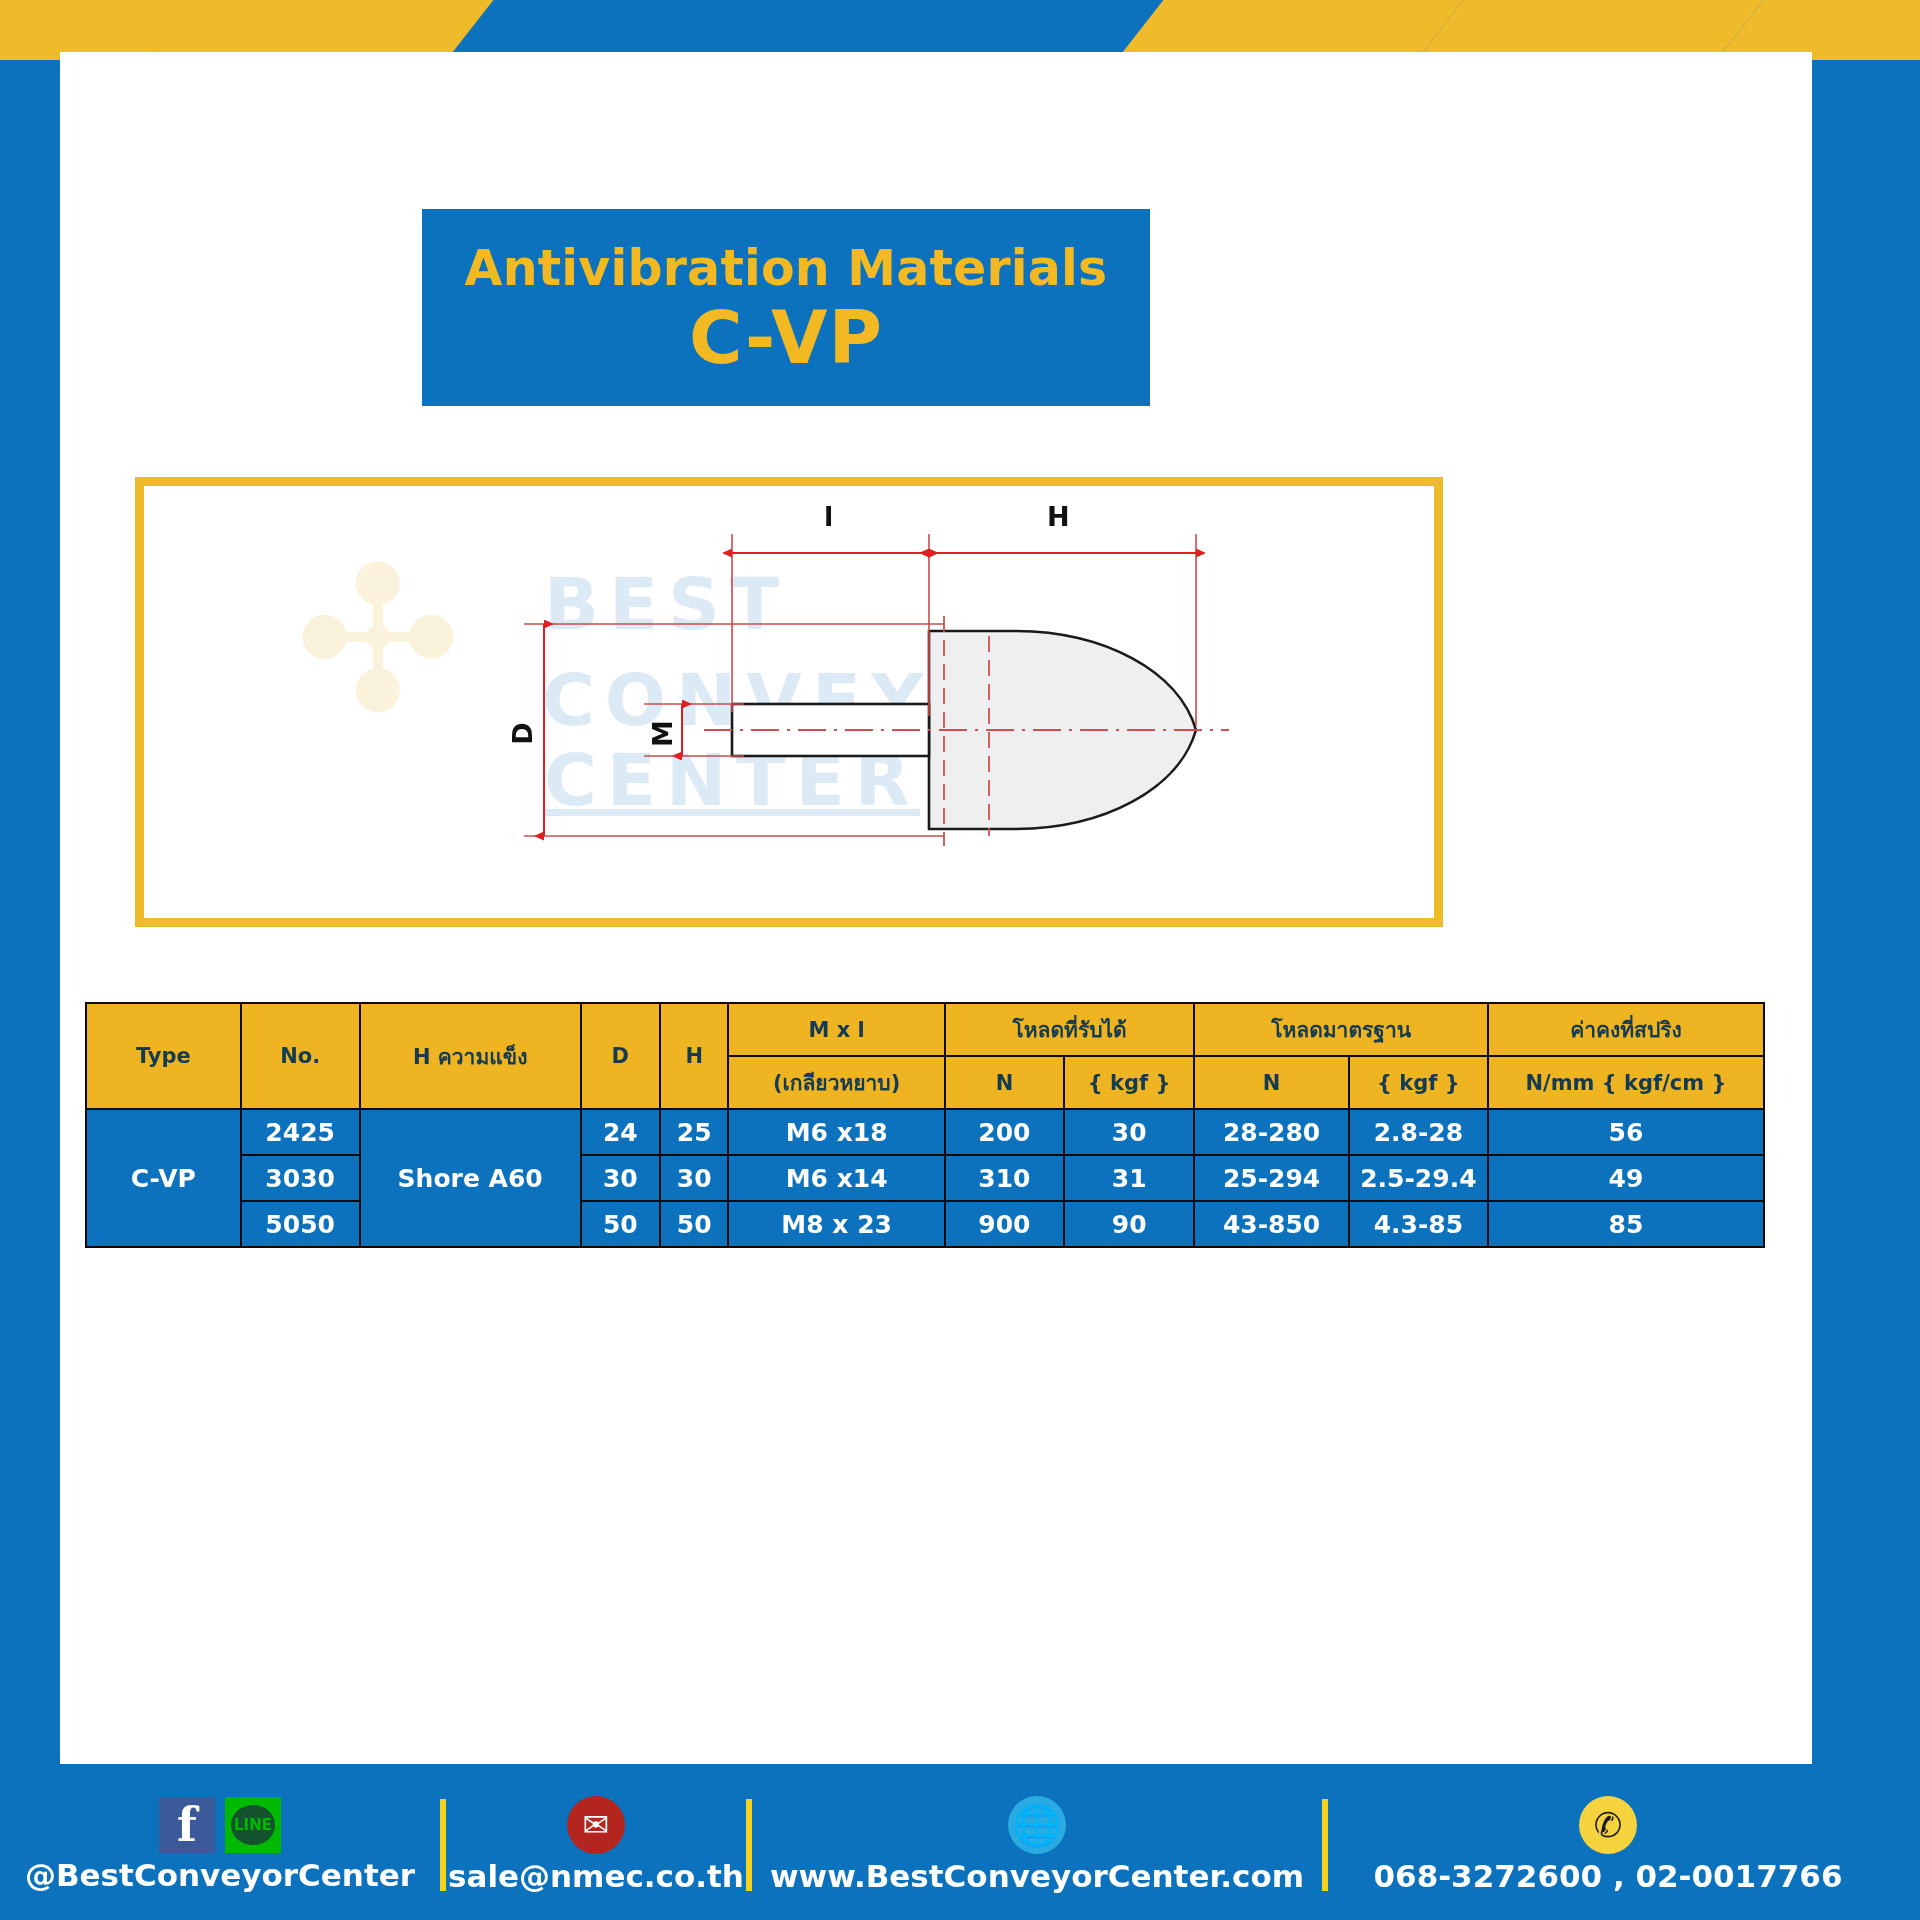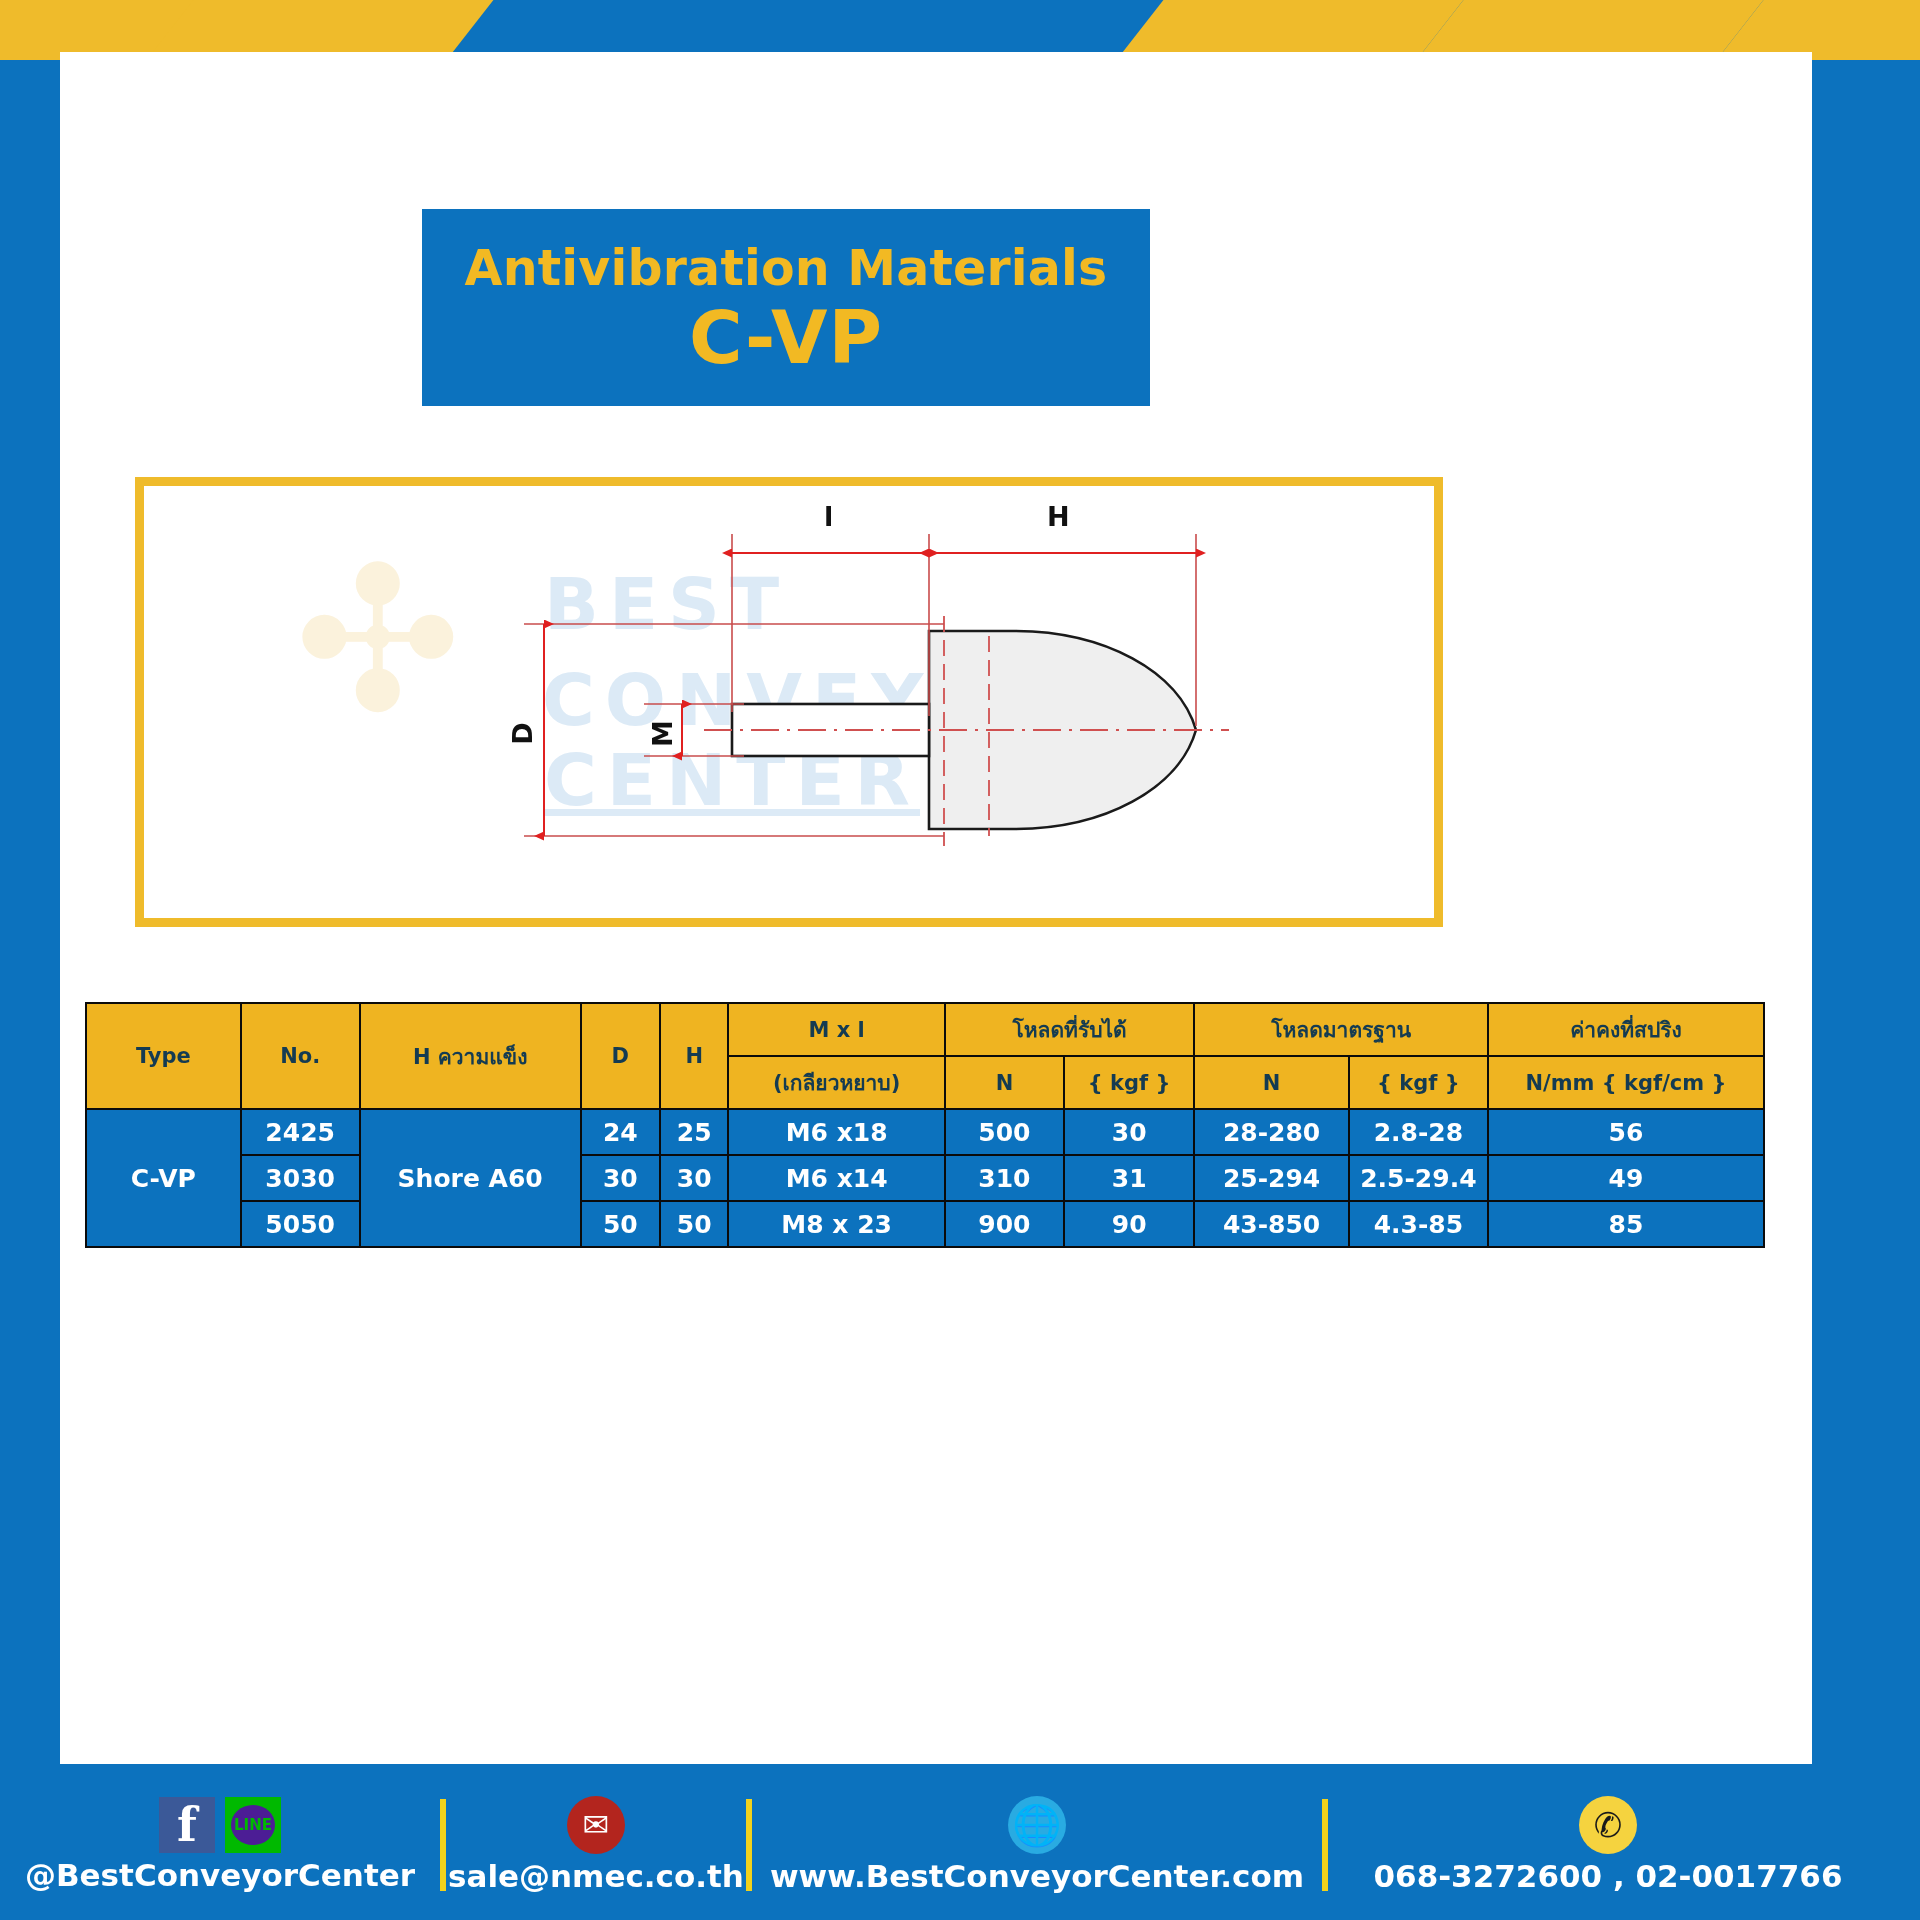--- a/index.html
+++ b/index.html
@@ -195,21 +195,21 @@
     display: flex; align-items: center; justify-content: center;
     line-height: 1;
   }
   .line-icon {
     width: 56px; height: 56px;
     background: #00B900;
     display: flex; align-items: center; justify-content: center;
   }
   .line-bubble {
     width: 44px; height: 40px;
-    background: #4c1d95;
+    background: #14532d;
     border-radius: 50% 50% 50% 50%;
     color: #00B900;
     font-size: 15px;
     font-weight: bold;
     display: flex; align-items: center; justify-content: center;
   }
   .circ-icon {
     width: 58px; height: 58px;
     border-radius: 50%;
     display: flex; align-items: center; justify-content: center;
@@ -333,21 +333,21 @@
       </tr>
     </thead>
     <tbody>
       <tr>
         <td rowspan="3">C-VP</td>
         <td>2425</td>
         <td rowspan="3">Shore A60</td>
         <td>24</td>
         <td>25</td>
         <td>M6 x18</td>
-        <td>500</td>
+        <td>200</td>
         <td>30</td>
         <td>28-280</td>
         <td>2.8-28</td>
         <td>56</td>
       </tr>
       <tr>
         <td>3030</td>
         <td>30</td>
         <td>30</td>
         <td>M6 x14</td>

